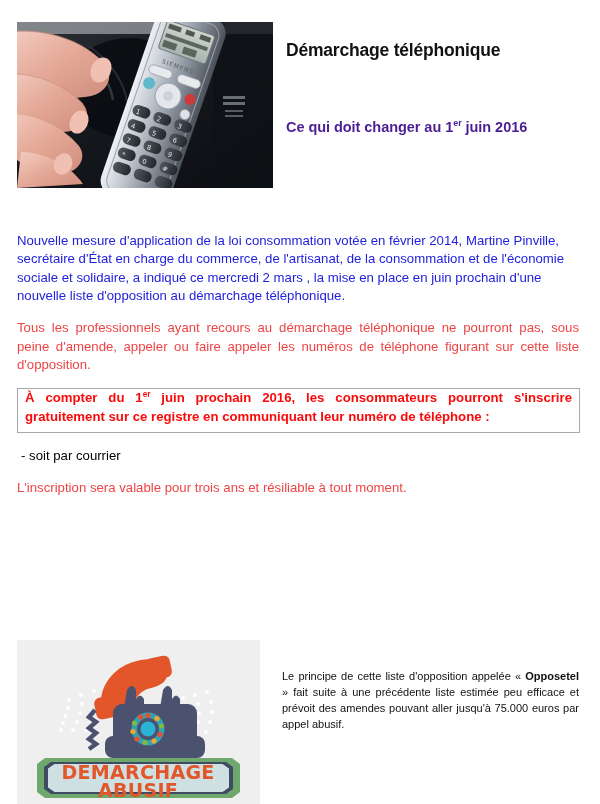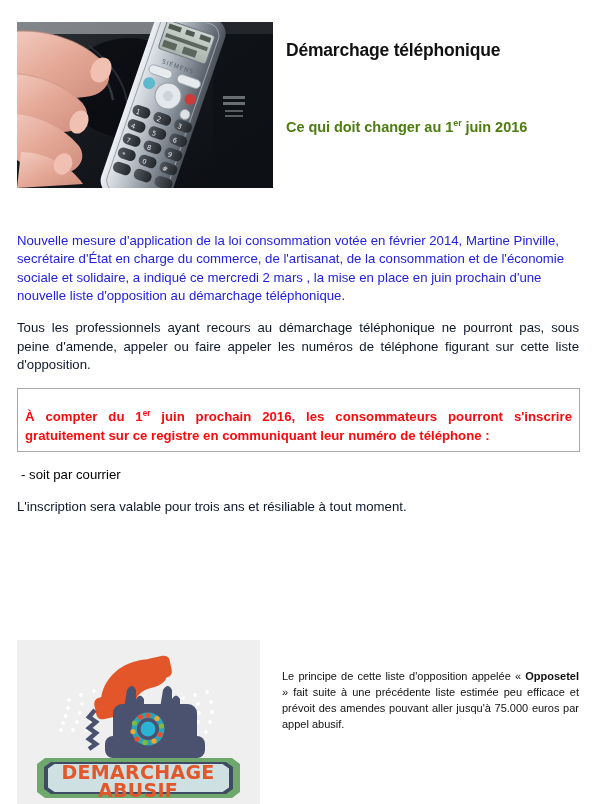--- a/index.html
+++ b/index.html
@@ -43,56 +43,56 @@
     letter-spacing: -0.2px;
     color: #111111;
     line-height: 1.2;
     margin: 0;
   }
   #doc-subtitle {
     position: absolute;
     left: 0; top: 78px;
     font-size: 14.5px;
     font-weight: bold;
-    color: #4d7c0f;
+    color: #4c1d95;
     white-space: nowrap;
     letter-spacing: -0.05px;
   }
   #doc-subtitle sup { font-size: 0.62em; vertical-align: super; }
 
   
   #body-content {
     position: absolute;
     left: 17px; top: 232px;
     width: 562px;
   }
   p.para {
     margin: 0 0 14px 0;
     font-size: 13.2px;
     line-height: 1.39;
-    color: #0f172a;
+    color: #ef4444;
   }
   p.intro {
     color: #2222dd;
     width: 556px;
   }
   p.just { text-align: justify; }
   p.bullet {
     margin: 0 0 14px 0;
     font-size: 13.2px;
     line-height: 1.39;
     padding-left: 4px;
   }
 
   
   #callout-box {
     box-sizing: border-box;
     width: 563px;
     border: 1px solid #a8a8a8;
-    padding: 19px 7px 5px 7px;
+    padding: 0 7px 5px 7px;
     margin: 4px 0 14px 0;
     background: #ffffff;
   }
   #callout-text {
     color: #fa0a0a;
     font-weight: bold;
     font-size: 13.2px;
     line-height: 1.4;
     text-align: justify;
     margin: 0;

